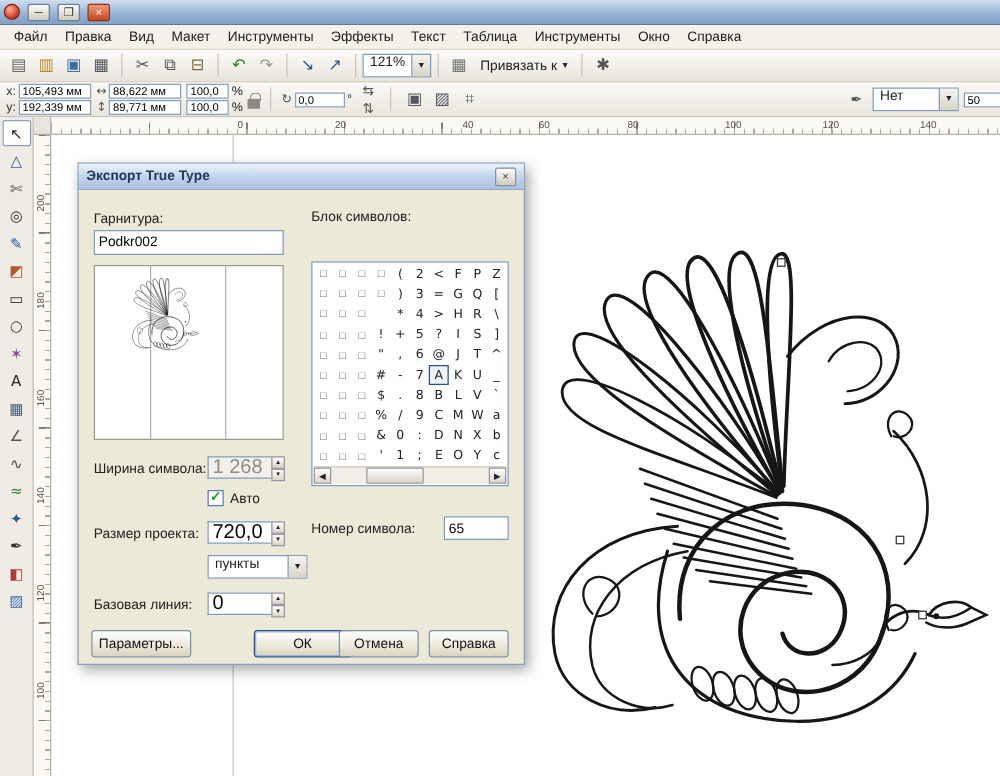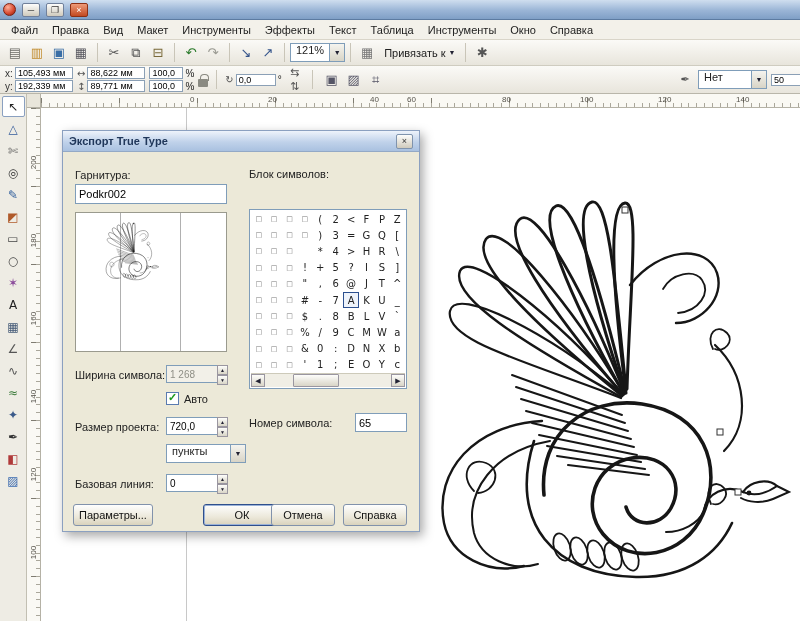--- a/index.html
+++ b/index.html
@@ -80,21 +80,21 @@
 .dlg-title-text{flex:1;font-weight:bold;color:#20375a;font-size:11px}
 .dlg-close{width:17px;height:15px;border:1px solid #7f93ad;border-radius:2px;
   background:linear-gradient(#fdfdfc,#cfcabc);font-size:9px;text-align:center;line-height:13px;color:#333}
 .dlg-body{position:absolute;top:21px;left:0;right:0;bottom:0;font-size:11px}
 .abs{position:absolute}
 .txt-input{border:1px solid #7f9db9;background:#fff;font-size:11px;padding:1px 3px;
   font-family:"Liberation Sans",sans-serif}
 .preview{background:#fff;border:1px solid #9a9a8e}
 .pv-line{position:absolute;top:0;bottom:0;width:1px;background:#b0b0b0}
 .spin{display:inline-flex;height:18px}
-.spin input{width:100%;height:100%;border:1px solid #7f9db9;border-right:none;background:#fff;font-size:10px;
+.spin input{width:100%;height:100%;border:1px solid #7f9db9;border-right:none;background:#fff;font-size:16px;
   padding:0 3px;font-family:"Liberation Sans",sans-serif}
 .spin.disabled input{background:#f2f0e8;color:#8f8f86}
 .spin-btns{width:14px;display:flex;flex-direction:column}
 .spin-btns i{flex:1;font-style:normal;font-size:5px;line-height:8px;text-align:center;color:#223;
   background:linear-gradient(#fdfdfb,#d9d5c7);border:1px solid #9a96a0}
 .cb-row{display:flex;align-items:center;gap:5px}
 .cb{width:13px;height:13px;background:#fff;border:1px solid #5a7bb0;position:relative}
 .cb:after{content:"✓";position:absolute;left:1px;top:-2px;font-size:11px;font-weight:bold;color:#1f9a1f}
 .xp-btn{border:1px solid #8192ab;border-radius:3px;background:linear-gradient(#fefefe,#ece8da 60%,#d9d3bd);
   font-size:11px;color:#111;display:flex;align-items:center;justify-content:center;
@@ -289,21 +289,21 @@
       <span class="tool-btn" style="color: rgb(58, 90, 138);">✦</span>
       <span class="tool-btn" style="color: rgb(51, 51, 51);">✒</span>
       <span class="tool-btn" style="color: rgb(176, 58, 58);">◧</span>
       <span class="tool-btn" style="color: rgb(58, 106, 176);">▨</span>
     </div>
   <div class="corner"></div>
   <div class="hruler">
       <span style="left: 149px;">0</span>
       <span style="left: 227px;">20</span>
       <span style="left: 305px; margin-left: 24px;">40</span>
-      <span style="left: 366px; margin-top: 32px;">60</span>
+      <span style="left: 390px; margin-top: 32px;">60</span>
       <span style="left: 461px;">80</span>
       <span style="left: 539px;">100</span>
       <span style="left: 617px;">120</span>
       <span style="left: 695px;">140</span>
     </div>
   <div class="vruler">
       <span style="top: 50px;">200</span>
       <span style="top: 128px;">180</span>
       <span style="top: 206px;">160</span>
       <span style="top: 284px;">140</span>

